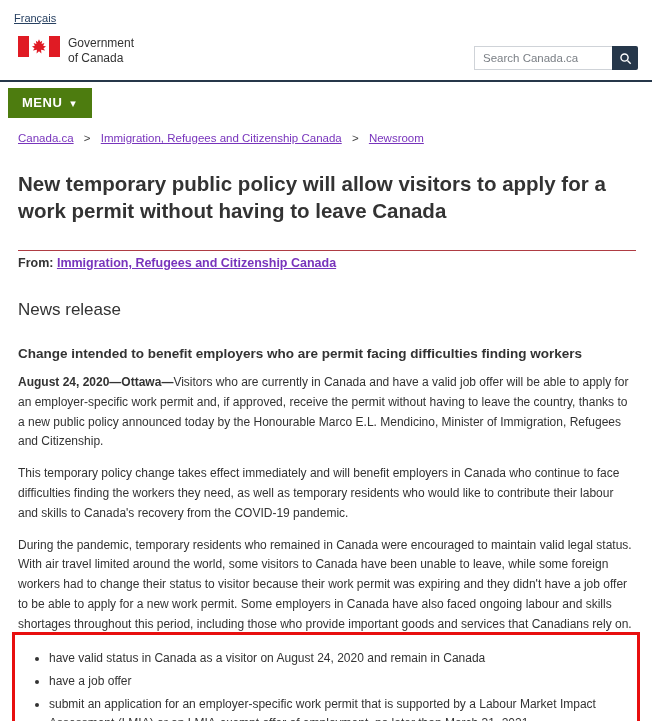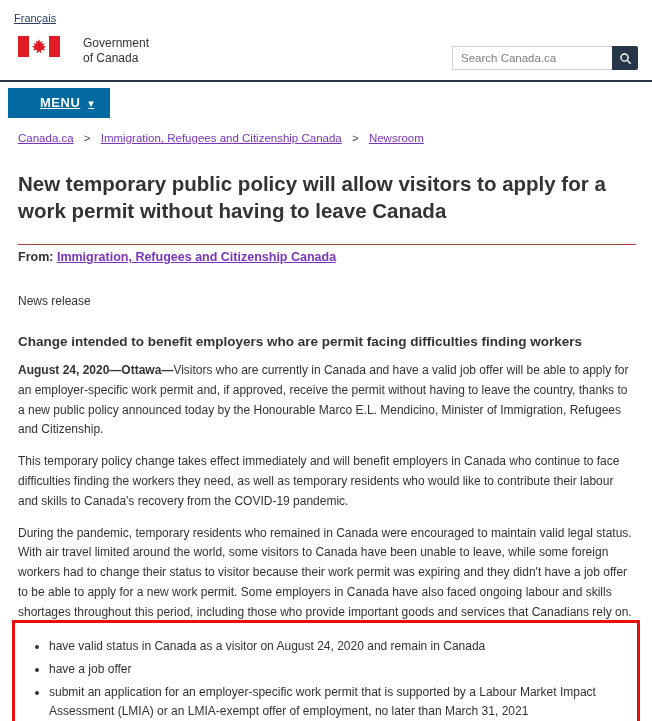--- a/index.html
+++ b/index.html
@@ -13,68 +13,68 @@
 
   
   .top-bar { padding: 8px 14px 0 14px; text-align: left; }
   .lang-link {
     font-size: 11px; color: #284162; text-decoration: underline; cursor: pointer;
   }
   .header-row {
     display: flex; justify-content: space-between; align-items: flex-start;
     padding: 6px 14px 10px 18px;
   }
-  .brand { display: flex; align-items: flex-start; gap: 23px; padding-top: 4px; }
+  .brand { display: flex; align-items: flex-start; gap: 8px; padding-top: 4px; }
   .flag { display: flex; align-items: stretch; width: 42px; height: 21px; flex: 0 0 auto; }
   .flag .band { width: 11px; background: #e01b24; }
   .flag .field { width: 20px; background: #fff; display: flex; align-items: center; justify-content: center; }
   .flag svg { width: 16px; height: 17px; fill: #e01b24; }
   .wordmark { display: flex; gap: 16px; }
   .wordmark .col { font-size: 12px; line-height: 1.25; color: #333; }
   .search-area { display: flex; align-items: center; margin-top: 14px; }
   .search-input {
-    width: 160px; height: 24px; border: 1px solid #cfd3d8; border-right: none;
+    width: 138px; height: 24px; border: 1px solid #cfd3d8; border-right: none;
     font-size: 11.5px; padding: 0 8px; color: #333; outline: none;
     font-family: "Liberation Sans", "DejaVu Sans", sans-serif;
   }
   .search-input::placeholder { color: #7a7f85; }
   .search-btn {
     width: 26px; height: 24px; background: #26374a; border: none; cursor: pointer;
     display: flex; align-items: center; justify-content: center; border-radius: 0 2px 2px 0;
   }
   .search-btn svg { width: 13px; height: 13px; stroke: #fff; fill: none; stroke-width: 2.2; }
 
   .header-divider { border-bottom: 2px solid #26374a; width: 100%; }
 
   
   .menu-band { padding: 6px 0 0 8px; }
   .menu-btn {
-    background: #0369a1; color: #fff; border: none; cursor: pointer;
+    background: #4d7c0f; color: #fff; border: none; cursor: pointer;
     font-family: "Liberation Sans", "DejaVu Sans", sans-serif;
     font-size: 13px; font-weight: bold; letter-spacing: 0.5px;
-    padding: 7px 16px 8px 32px; display: inline-flex; align-items: center; gap: 8px; text-decoration: underline;
+    padding: 7px 16px 8px 14px; display: inline-flex; align-items: center; gap: 8px;
   }
   .menu-btn .chev { font-size: 11px; position: relative; top: 1px; }
 
   
   .breadcrumb { margin: 14px 18px 0 18px; font-size: 11.5px; color: #555; }
   .breadcrumb a { color: #7834bc; text-decoration: underline; cursor: pointer; }
   .breadcrumb .sep { margin: 0 7px; color: #444; }
 
   
   .content { padding: 0 16px 20px 18px; }
   h1.page-title {
     margin-top: 26px; font-size: 20.5px; line-height: 1.32; font-weight: bold; color: #333;
-    padding-bottom: 20px; border-bottom: 1px solid #af3c43;
+    padding-bottom: 26px; border-bottom: 1px solid #af3c43;
   }
   .from-line { margin-top: 5px; font-size: 12.5px; color: #333; }
   .from-line .from-label { font-weight: bold; }
   .from-line a { color: #7834bc; text-decoration: underline; cursor: pointer; font-weight: bold; }
 
-  h2.section-heading { margin-top: 30px; font-size: 12px; font-weight: normal; color: #333; }
+  h2.section-heading { margin-top: 30px; font-size: 17px; font-weight: normal; color: #333; }
   h3.subheading { margin-top: 26px; font-size: 13.5px; font-weight: bold; color: #333; }
 
   p.body-text { margin-top: 12px; font-size: 12px; line-height: 1.65; color: #333; }
   p.body-text strong { font-weight: bold; }
 
   
   .highlight-box {
     border: 3px solid #e80f0f;
     margin: -3px -4px 0 -6px;
     padding: 6px 10px 8px 8px;

